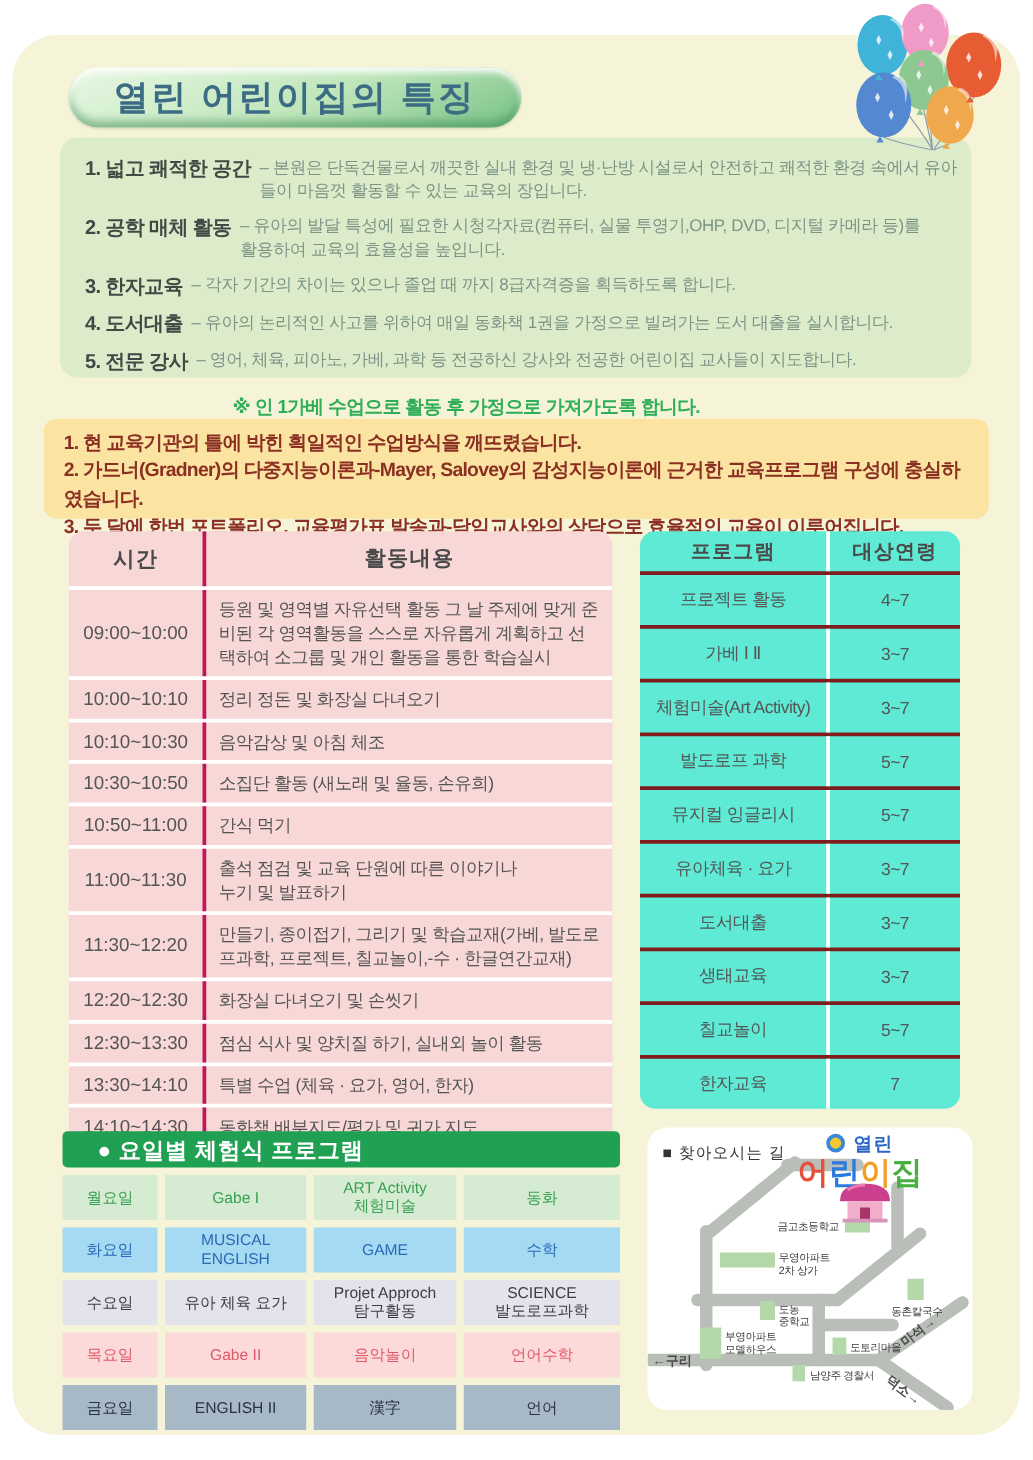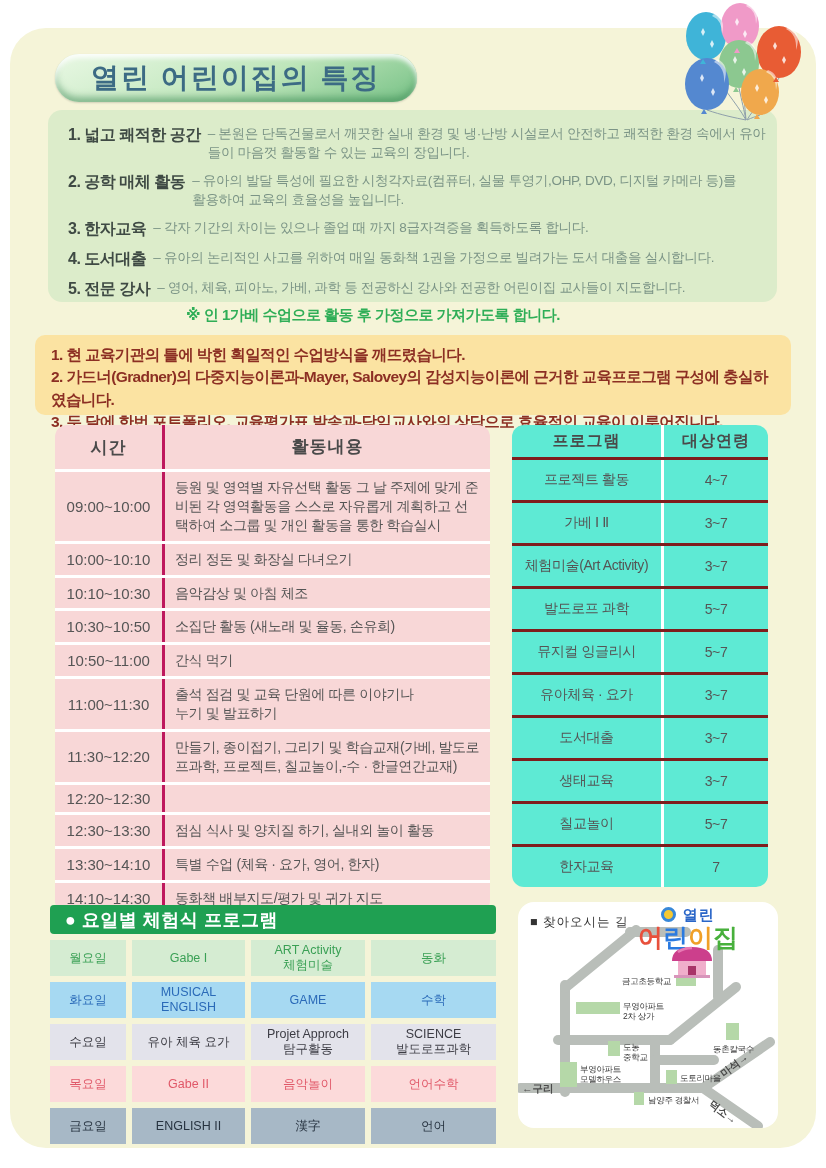--- a/index.html
+++ b/index.html
@@ -14,21 +14,21 @@
     background:linear-gradient(155deg,#eefaе8 0%,#e2f5dc 18%,#b9e2b4 55%,#7cc489 100%);
     background:linear-gradient(155deg,#e9f8e4 0%,#bfe6bb 55%,#77c186 100%);
     box-shadow:inset 0 4px 5px rgba(255,255,255,.9), inset 0 -5px 7px rgba(50,130,75,.5), 0 1px 2px rgba(0,0,0,.15);
     color:#3c6b84;font-size:28px;font-weight:bold;letter-spacing:2px;}
   
   .features{position:absolute;left:38px;top:82px;width:729px;height:192px;
     background:#dcecca;border-radius:14px;padding:15px 10px 10px 20px;box-sizing:border-box;}
   .feat-item{display:flex;margin-bottom:9px;}
   .feat-label{font-weight:bold;color:#3f4a44;font-size:16px;white-space:nowrap;letter-spacing:-0.5px;}
   .feat-desc{color:#7b9486;font-size:13.5px;line-height:1.4;margin-left:7px;letter-spacing:-0.3px;}
-  .feat-note{color:#2fae57;font-weight:bold;font-size:15px;margin:6px 0 0 118px;letter-spacing:-0.5px;}
+  .feat-note{color:#2fae57;font-weight:bold;font-size:15px;margin:16px 0 0 118px;letter-spacing:-0.5px;}
   
   .highlights{position:absolute;left:25px;top:307px;width:756px;height:80px;
     background:#fbe3a2;border-radius:10px;padding:9px 16px;box-sizing:border-box;}
   .hl-line{color:#8c2f23;font-weight:bold;font-size:15.5px;line-height:1.45;letter-spacing:-0.6px;}
   
   .schedule{position:absolute;left:45px;top:397px;width:435px;background:#f8d7d7;
     border-radius:12px;overflow:hidden;}
   .sch-row{display:grid;grid-template-columns:110px 1fr;border-top:3px solid #fff;}
   .sch-row:first-child{border-top:none;}
   .sch-time{display:flex;align-items:center;justify-content:center;border-right:3px solid #be185d;
@@ -42,21 +42,21 @@
     border-radius:12px;overflow:hidden;}
   .prg-row{display:grid;grid-template-columns:152px 1fr;border-top:3px solid #7f1d1d;min-height:40px;}
   .prg-row:first-child{border-top:none;}
   .prg-name,.prg-age{display:flex;align-items:center;justify-content:center;color:#555;
     font-size:14px;padding:3px 2px;letter-spacing:-0.4px;}
   .prg-name{border-right:3px solid #fff;}
   .prg-head{min-height:32px;}
   .prg-head .prg-name,.prg-head .prg-age{font-weight:bold;color:#4a4a4a;font-size:16px;letter-spacing:1px;}
   
   .weekly-header{position:absolute;left:40px;top:877px;width:446px;height:29px;background:#1fa052;
-    border-radius:4px;display:flex;align-items:center;padding-left:15px;box-sizing:border-box;
+    border-radius:4px;display:flex;align-items:center;padding-left:28px;box-sizing:border-box;
     color:#fff;font-weight:bold;font-size:18px;letter-spacing:0.5px;}
   .weekly-grid{position:absolute;left:40px;top:912px;width:446px;display:grid;
     grid-template-columns:76px 113px 114px 1fr;gap:6px;}
   .wk-cell{display:flex;align-items:center;justify-content:center;min-height:32px;
     font-size:12.5px;line-height:1.2;text-align:center;white-space:pre-line;padding:2px 1px;}
   .t-green{background:#d5ecd2;color:#3aa055;}
   .t-blue{background:#a6d9f2;color:#2a6ab8;}
   .t-gray{background:#e3e3eb;color:#3c3c44;}
   .t-pink{background:#fcdada;color:#e05868;}
   .t-slate{background:#a7b8c6;color:#273340;}
@@ -142,20 +142,21 @@
     <div class="sch-row">
       <div class="sch-time">11:00~11:30</div>
       <div class="sch-act" style="max-width:240px;">출석 점검 및 교육 단원에 따른 이야기나누기 및 발표하기</div>
     </div>
     <div class="sch-row">
       <div class="sch-time">11:30~12:20</div>
       <div class="sch-act">만들기, 종이접기, 그리기 및 학습교재(가베, 발도로프과학, 프로젝트, 칠교놀이,-수 · 한글연간교재)</div>
     </div>
     <div class="sch-row">
       <div class="sch-time">12:20~12:30</div>
+      <div class="sch-act">화장실 다녀오기 및 손씻기</div>
     </div>
     <div class="sch-row">
       <div class="sch-time">12:30~13:30</div>
       <div class="sch-act">점심 식사 및 양치질 하기, 실내외 놀이 활동</div>
     </div>
     <div class="sch-row">
       <div class="sch-time">13:30~14:10</div>
       <div class="sch-act">특별 수업 (체육 · 요가, 영어, 한자)</div>
     </div>
     <div class="sch-row">

